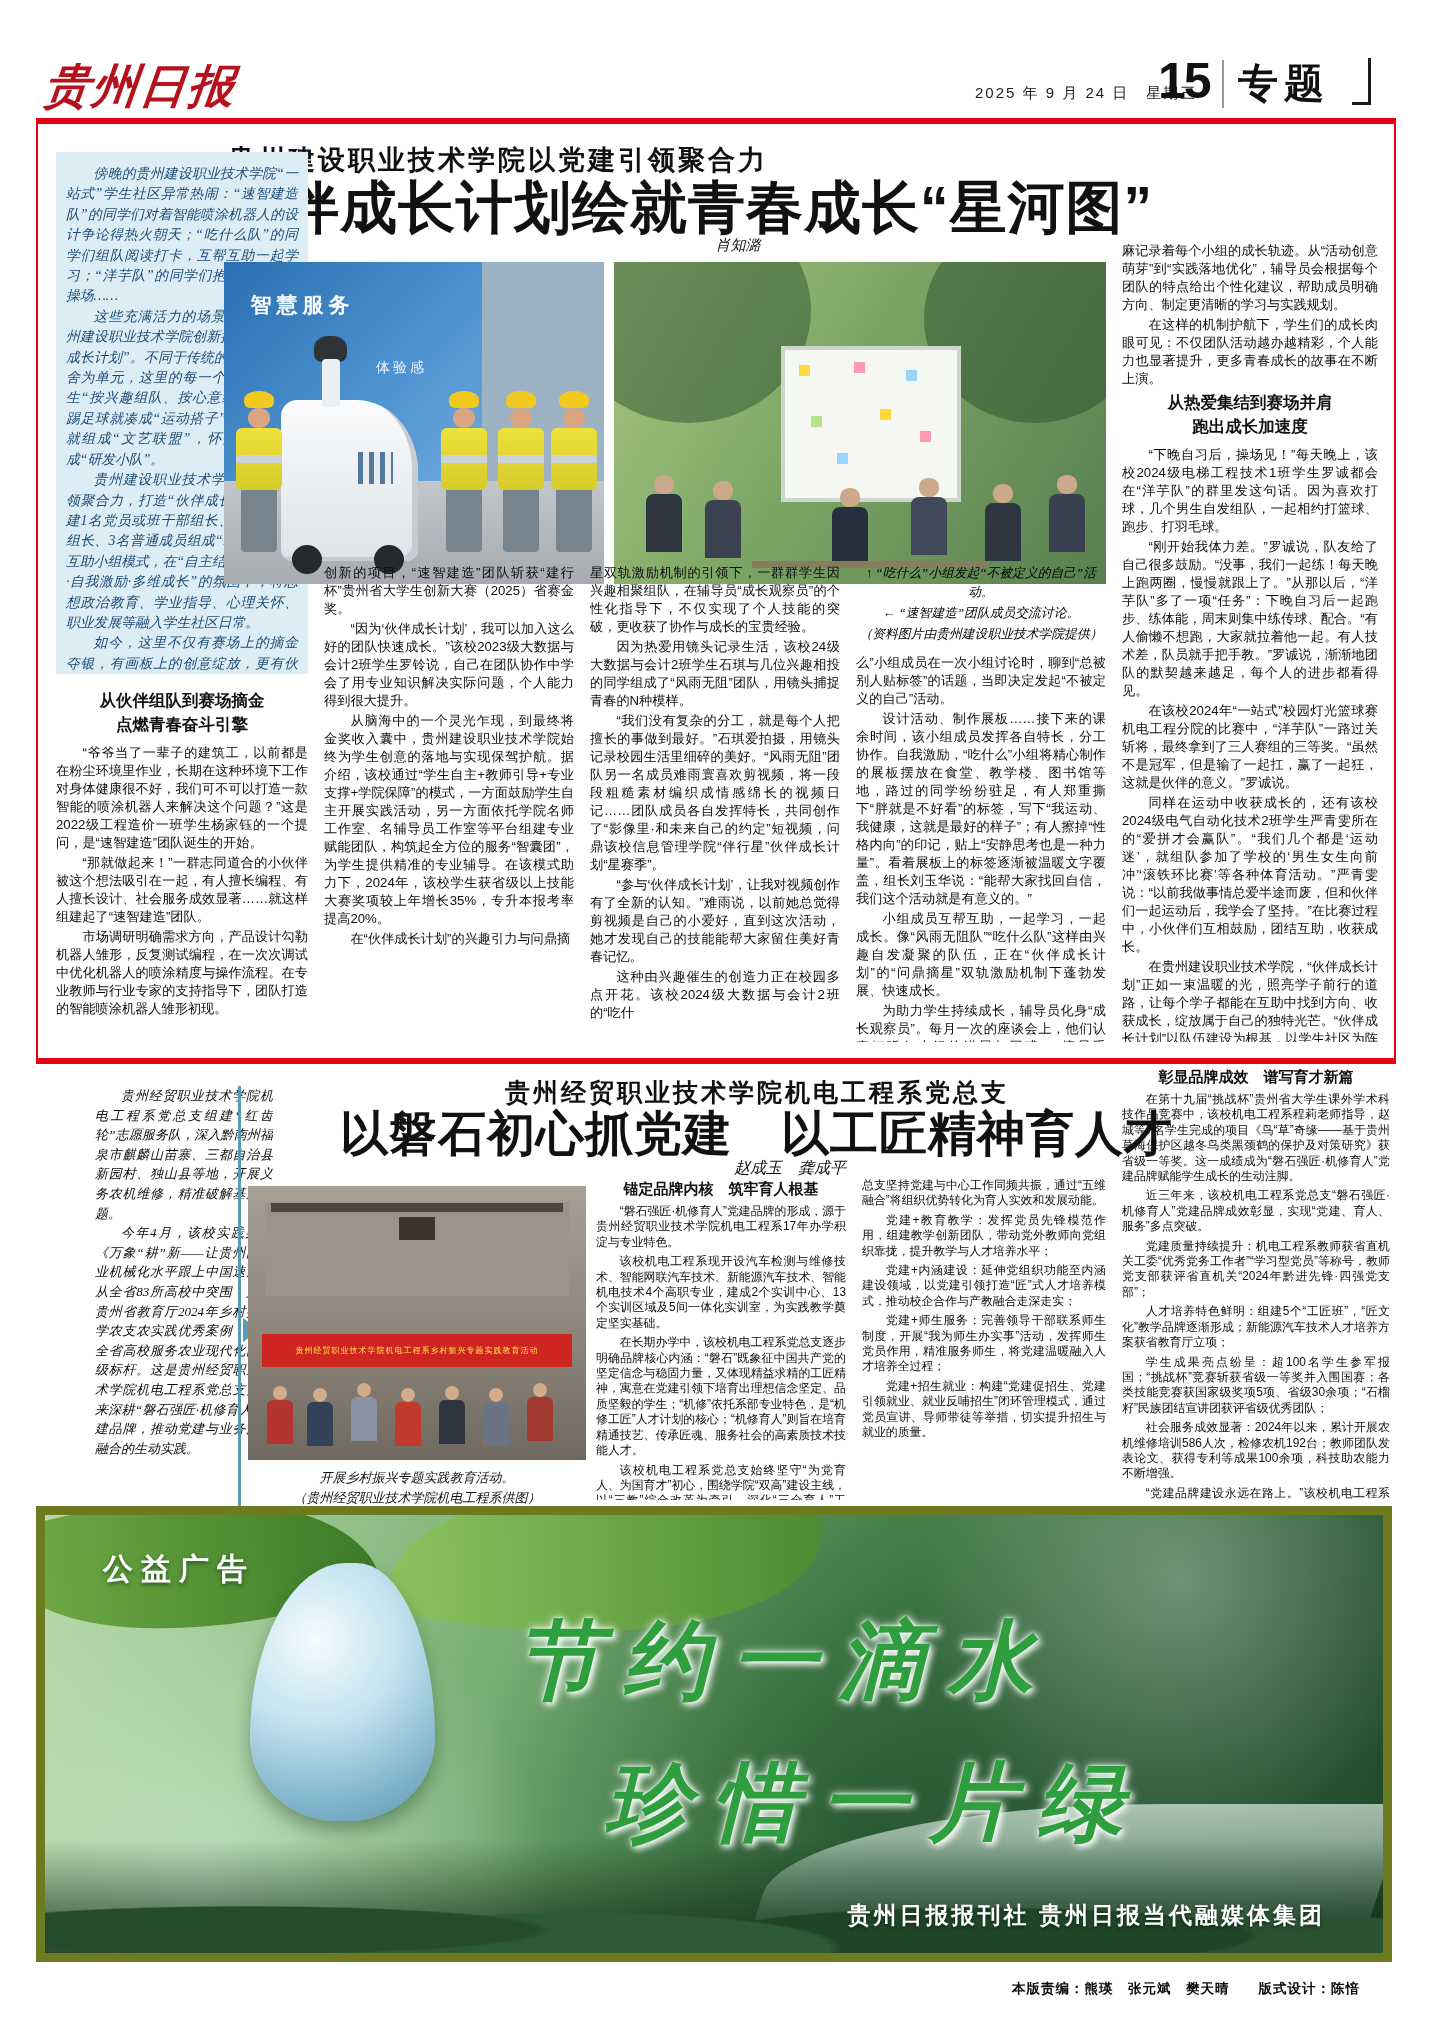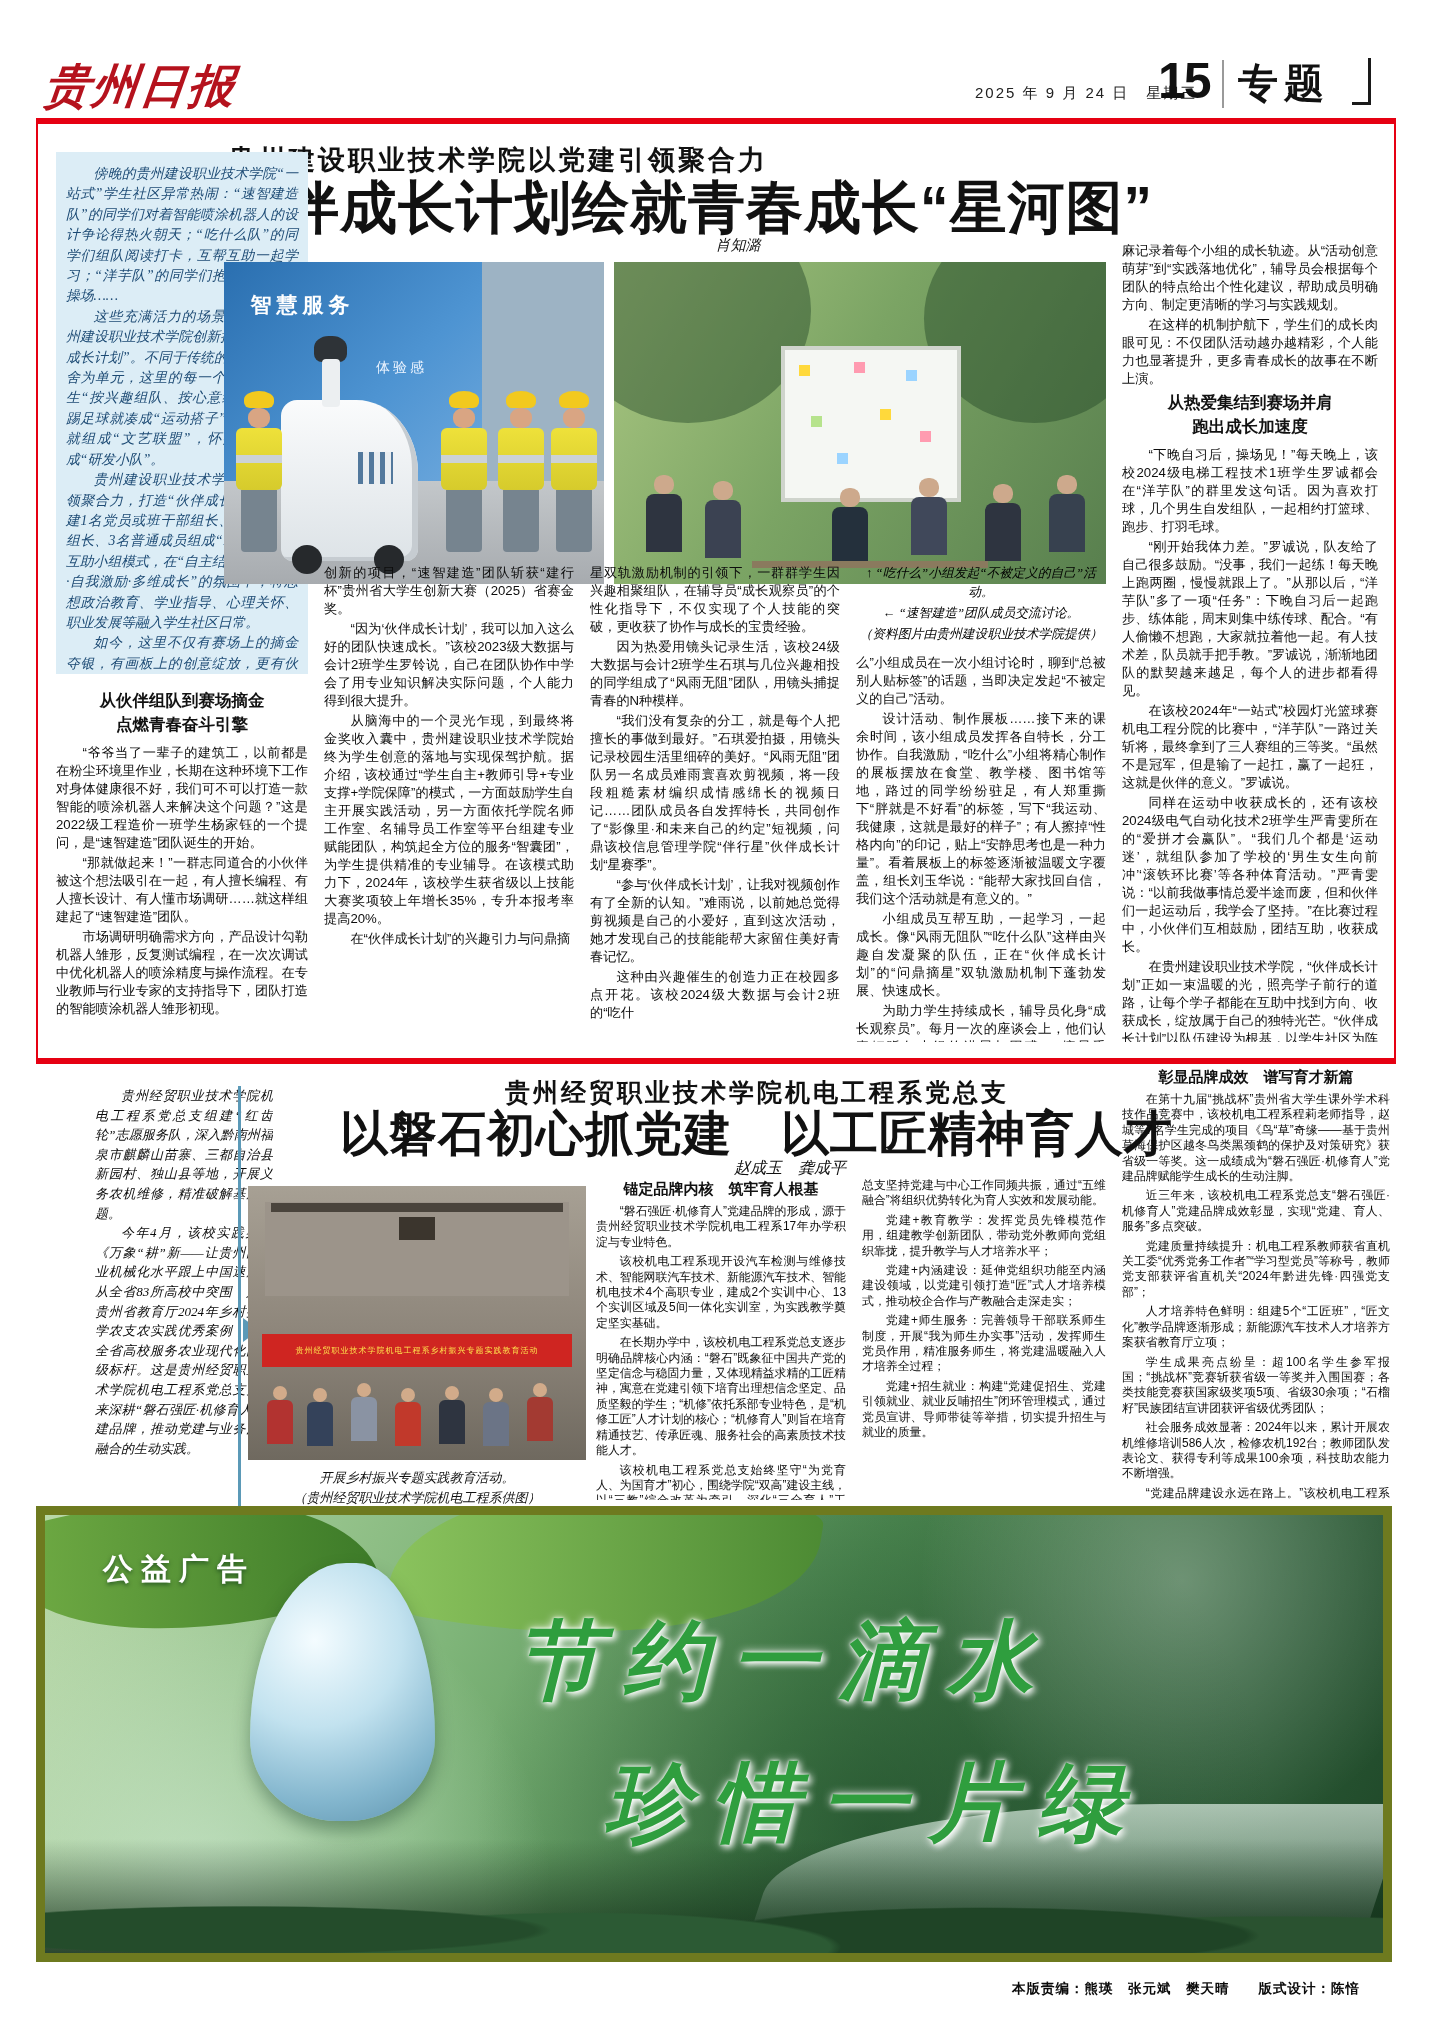--- a/index.html
+++ b/index.html
@@ -221,21 +221,21 @@
       </div>
     <div class="bench"></div>
   </div>
 
   <div class="col" style="left:18px;top:562px;width:252px;height:356px;">
     <div class="sh">
       <div>从伙伴组队到赛场摘金</div>
       <div>点燃青春奋斗引擎</div>
     </div>
     <p>“爷爷当了一辈子的建筑工，以前都是在粉尘环境里作业，长期在这种环境下工作对身体健康很不好，我们可不可以打造一款智能的喷涂机器人来解决这个问题？”这是2022级工程造价一班学生杨家钰的一个提问，是“速智建造”团队诞生的开始。</p>
-    <p>“那就做起来！”一群志同道合的小伙伴被这个想法吸引在一起，有人擅长编程、有人擅长设计、有人懂市场调研……就这样组建起了“速智建造”团队。</p>
+    <p>“那就做起来！”一群志同道合的小伙伴被这个想法吸引在一起，有人擅长编程、有人擅长设计、社会服务成效显著……就这样组建起了“速智建造”团队。</p>
     <p>市场调研明确需求方向，产品设计勾勒机器人雏形，反复测试编程，在一次次调试中优化机器人的喷涂精度与操作流程。在专业教师与行业专家的支持指导下，团队打造的智能喷涂机器人雏形初现。</p>
 
   </div>
 
   <div class="col" style="left:286px;top:440px;width:250px;height:478px;">
     <p class="cont">创新的项目，“速智建造”团队斩获“建行杯”贵州省大学生创新大赛（2025）省赛金奖。</p>
     <p>“因为‘伙伴成长计划’，我可以加入这么好的团队快速成长。”该校2023级大数据与会计2班学生罗铃说，自己在团队协作中学会了用专业知识解决实际问题，个人能力得到很大提升。</p>
     <p>从脑海中的一个灵光乍现，到最终将金奖收入囊中，贵州建设职业技术学院始终为学生创意的落地与实现保驾护航。据介绍，该校通过“学生自主+教师引导+专业支撑+学院保障”的模式，一方面鼓励学生自主开展实践活动，另一方面依托学院名师工作室、名辅导员工作室等平台组建专业赋能团队，构筑起全方位的服务“智囊团”，为学生提供精准的专业辅导。在该模式助力下，2024年，该校学生获省级以上技能大赛奖项较上年增长35%，专升本报考率提高20%。</p>
     <p>在“伙伴成长计划”的兴趣引力与问鼎摘</p>
   </div>
@@ -360,15 +360,16 @@
 
 <div class="abs ad">
   <div class="leafA"></div>
   <div class="leafB"></div>
   <div class="drop"></div>
   <div class="ad-stream"></div>
   <div class="ad-stones"></div>
   <div class="ad-label">公益广告</div>
   <div class="slogan slogan2">珍惜一片绿</div>
   <div class="slogan slogan1">节约一滴水</div>
+  <div class="ad-org">贵州日报报刊社 贵州日报当代融媒体集团</div>
 </div>
 
 <div class="abs credits">本版责编：熊瑛　张元斌　樊天晴　　版式设计：陈愔</div>
 
 </body></html>

